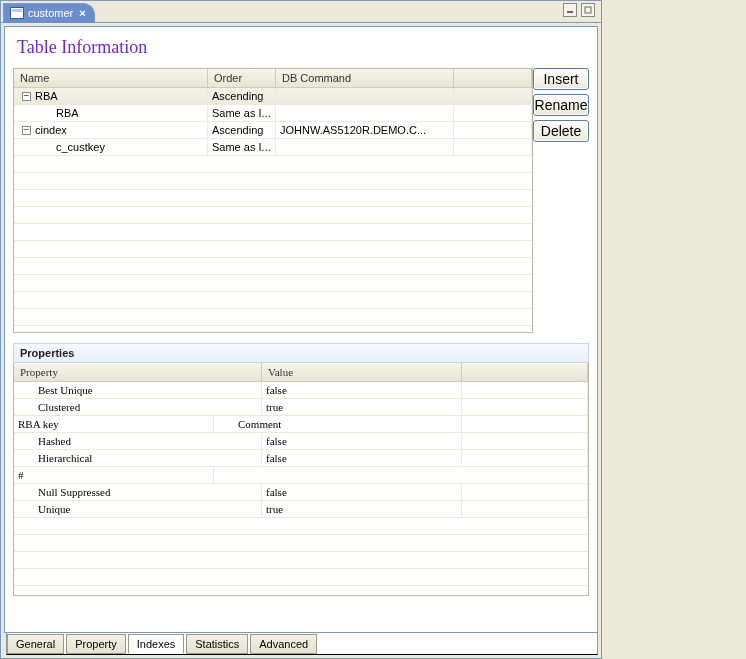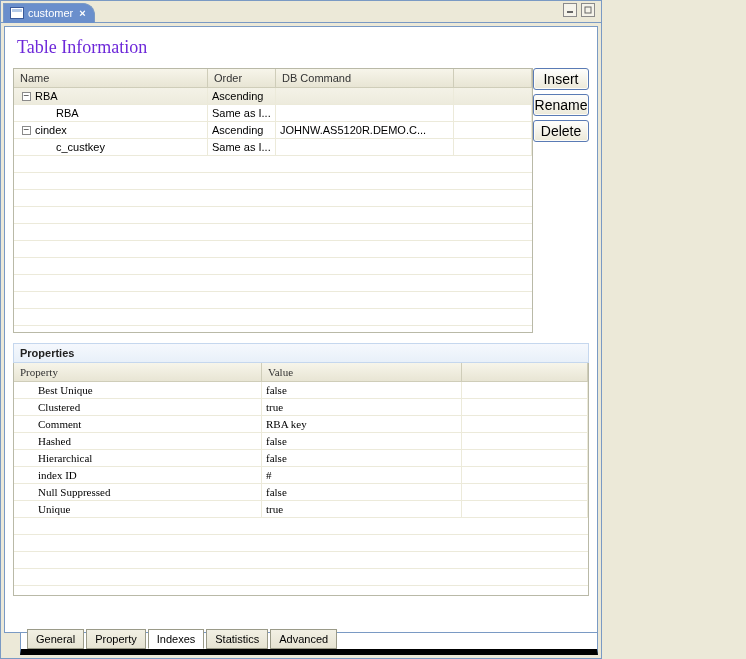--- a/index.html
+++ b/index.html
@@ -30,21 +30,21 @@
 .grid-cell { border-right: 1px solid #eceada; padding: 1px 4px; overflow: hidden; white-space: nowrap; display: flex; align-items: center; }
 .tree-toggle { width: 9px; height: 9px; border: 1px solid #8a8a8a; display: inline-flex; align-items: center; justify-content: center; font-size: 10px; line-height: 1; color: #333; background: #fff; margin-right: 4px; cursor: pointer; }
 .indent1 { padding-left: 8px; }
 .indent2 { padding-left: 42px; }
 .ghost-rows { background: repeating-linear-gradient(to bottom, #fff 0, #fff 16px, #eceada 16px, #eceada 17px), repeating-linear-gradient(to right, transparent 0, transparent 193px, #eceada 193px, #eceada 194px, transparent 194px, transparent 261px, #eceada 261px, #eceada 262px, transparent 262px, transparent 439px, #eceada 439px, #eceada 440px); flex: 1; }
 .section-header { margin-top: 10px; background: linear-gradient(#f5f8fd, #e8f0f9); border: 1px solid #c5d7ee; padding: 3px 6px; font-weight: bold; color: #222; }
 .props-grid { border: 1px solid #b9b9a7; border-top: none; height: 233px; display: flex; flex-direction: column; overflow: hidden; font-family: Liberation Serif, serif; }
 .pcol-prop { width: 248px; }
 .pcol-val { width: 200px; }
 .pindent { padding-left: 24px; }
-.bottom-tabs { display: flex; height: 22px; align-items: flex-end; padding-left: 6px; background: #fff; margin: 0 3px 3px 19px; border-left: 1px solid #7a9ac4; border-right: 1px solid #7a9ac4; border-bottom: 6px solid #000000; }
+.bottom-tabs { display: flex; height: 22px; align-items: flex-end; background: #fff; margin: 0 3px 3px 5px; border-left: 1px solid #7a9ac4; border-right: 1px solid #7a9ac4; border-bottom: 1px solid #000000; }
 .btab { border: 1px solid #9a9a88; border-top: 1px solid #9a9a88; background: linear-gradient(#f2f0e4, #e6e3d2); padding: 3px 8px; margin-right: 2px; font-size: 11px; cursor: pointer; position: relative; top: 0px; }
 .btab.active { background: #fff; border-bottom: 1px solid #fff; }
 </style>
 </head>
 <body>
 
 <div class="window">
   <div class="tabbar">
     <div class="tab-active">
       <span class="tab-icon"></span>
@@ -133,36 +133,35 @@
             <div class="grid-cell pcol-prop pindent">Best Unique</div>
             <div class="grid-cell pcol-val">false</div>
             <div class="grid-cell col-rest"></div>
           </div>
           <div class="grid-row">
             <div class="grid-cell pcol-prop pindent">Clustered</div>
             <div class="grid-cell pcol-val">true</div>
             <div class="grid-cell col-rest"></div>
           </div>
           <div class="grid-row">
+            <div class="grid-cell pcol-val">RBA key</div>
             <div class="grid-cell pcol-prop pindent">Comment</div>
-            <div class="grid-cell pcol-val">RBA key</div>
             <div class="grid-cell col-rest"></div>
           </div>
           <div class="grid-row">
             <div class="grid-cell pcol-prop pindent">Hashed</div>
             <div class="grid-cell pcol-val">false</div>
             <div class="grid-cell col-rest"></div>
           </div>
           <div class="grid-row">
             <div class="grid-cell pcol-prop pindent">Hierarchical</div>
             <div class="grid-cell pcol-val">false</div>
             <div class="grid-cell col-rest"></div>
           </div>
           <div class="grid-row">
-            <div class="grid-cell pcol-prop pindent">index ID</div>
             <div class="grid-cell pcol-val">#</div>
             <div class="grid-cell col-rest"></div>
           </div>
           <div class="grid-row">
             <div class="grid-cell pcol-prop pindent">Null Suppressed</div>
             <div class="grid-cell pcol-val">false</div>
             <div class="grid-cell col-rest"></div>
           </div>
           <div class="grid-row">
             <div class="grid-cell pcol-prop pindent">Unique</div>

